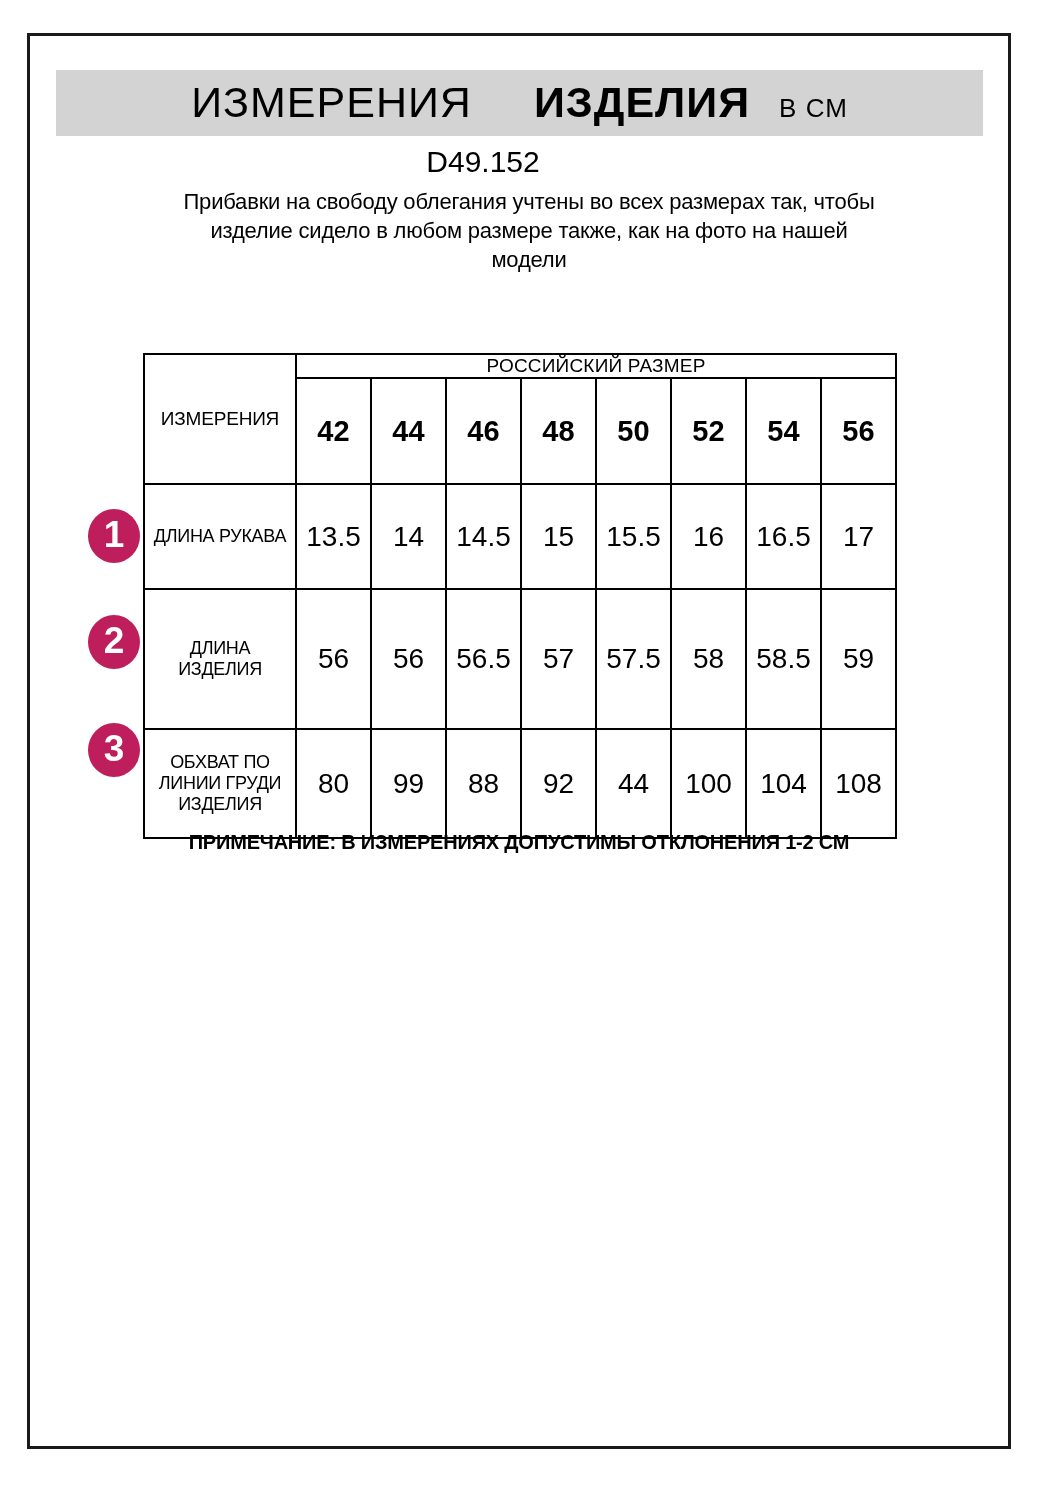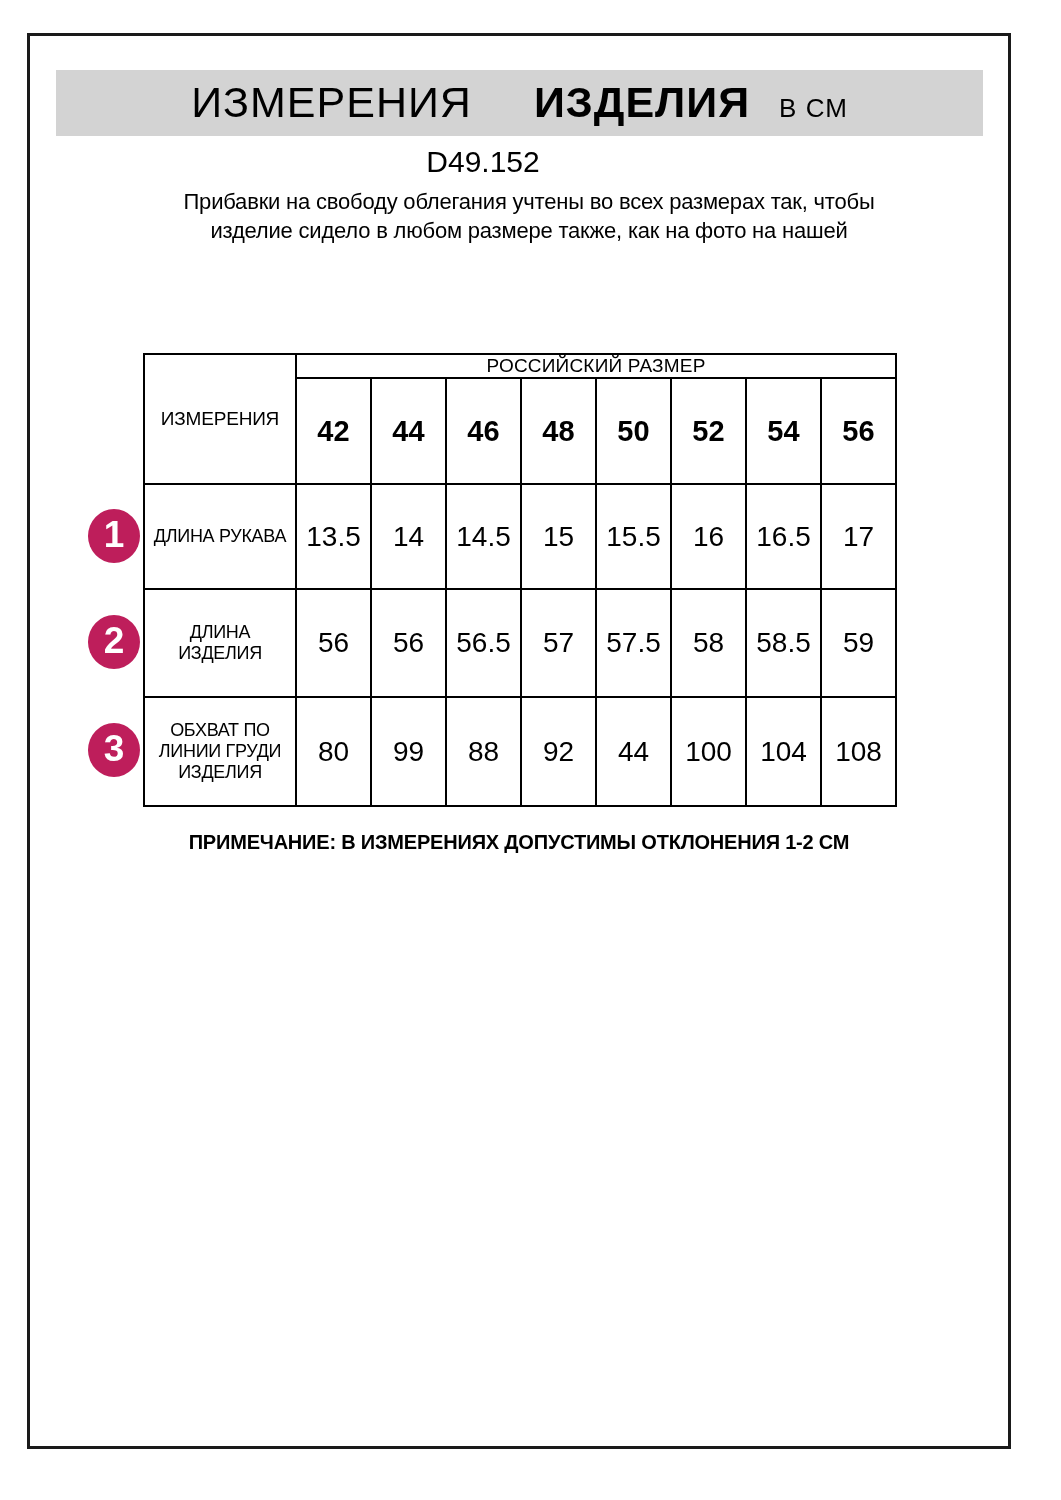--- a/index.html
+++ b/index.html
@@ -79,21 +79,21 @@
   table.size-table td {
     border: 2px solid #000000;
     text-align: center;
     vertical-align: middle;
     padding: 0;
     overflow: hidden;
   }
   .r-group  { height: 24px; }
   .r-sizes  { height: 106px; padding-left: 12px; }
   .r-data1  { height: 105px; padding-left: 25px; }
-  .r-data2  { height: 108px; }
+  .r-data2  { height: 140px; }
   .r-data3  { height: 109px; }
   .c-corner {
     font-size: 19px;
     letter-spacing: -0.2px;
   }
   .c-group {
     font-size: 19px;
     letter-spacing: 0.2px;
   }
   .c-size {
@@ -147,20 +147,21 @@
     <span class="t-main">ИЗМЕРЕНИЯ</span>
     <span class="t-secondary">ИЗДЕЛИЯ</span>
     <span class="t-unit">В СМ</span>
   </div>
 
   <div class="code">D49.152</div>
 
   <div class="desc">
     <div>Прибавки на свободу облегания учтены во всех размерах так, чтобы</div>
     <div>изделие сидело в любом размере также, как на фото на нашей</div>
+    <div>модели</div>
   </div>
 
   <table class="size-table">
     <colgroup>
       <col style="width:152px">
       <col style="width:75px">
         <col style="width:75px">
         <col style="width:75px">
         <col style="width:75px">
       <col style="width:75px">

